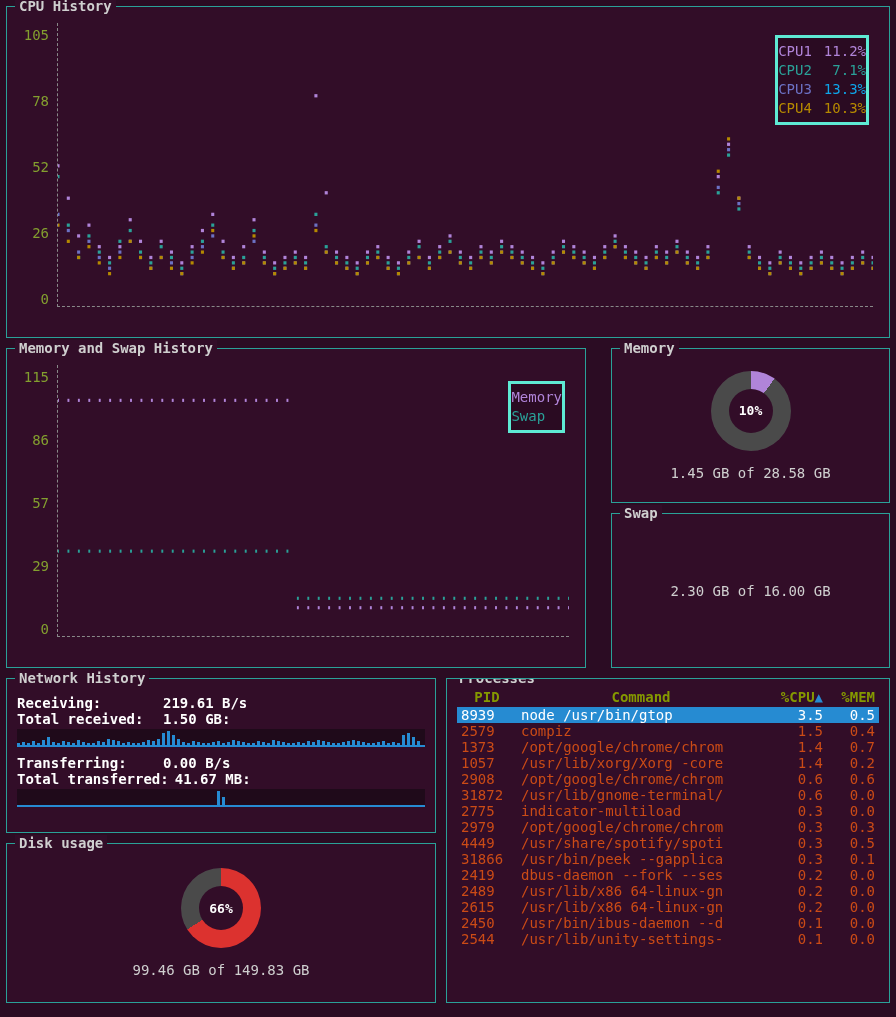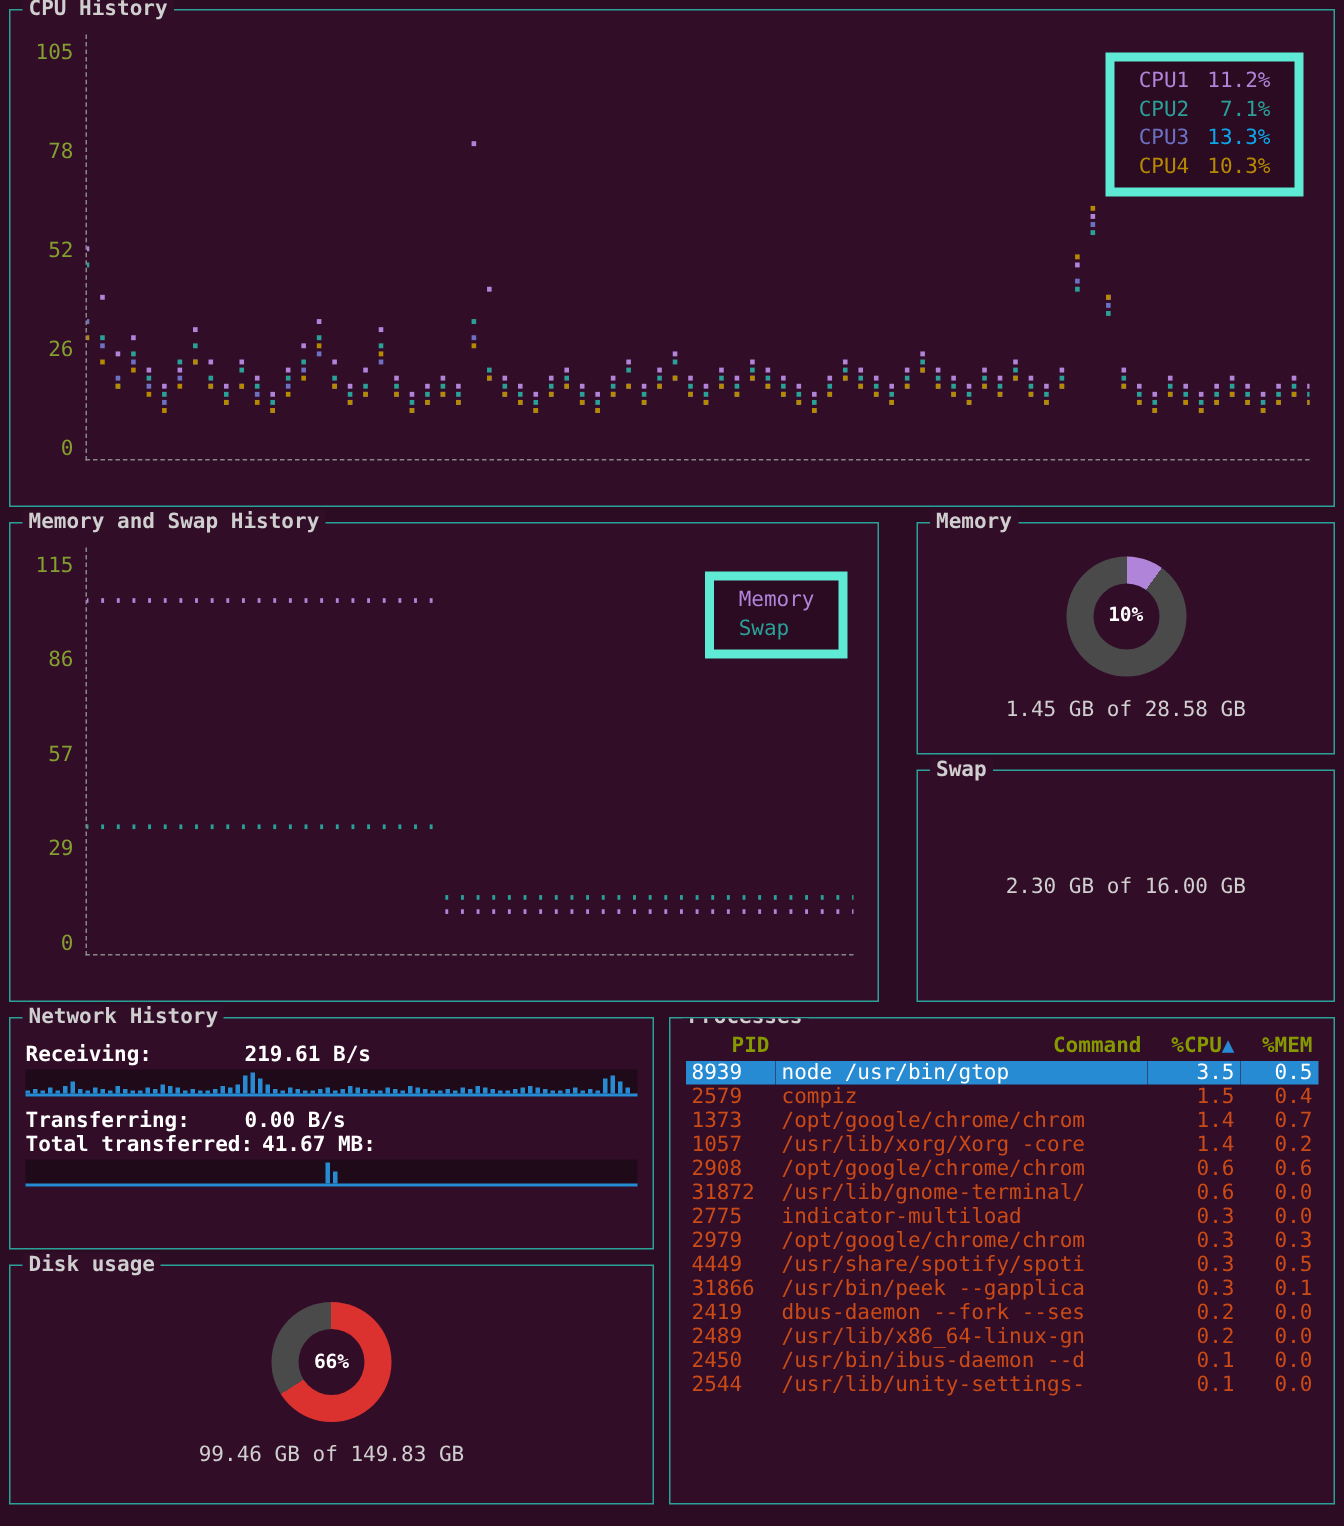--- a/index.html
+++ b/index.html
@@ -45,36 +45,36 @@
   
   .grid{display:grid;gap:10px;grid-template-rows:auto auto auto}
   .row2{display:grid;grid-template-columns:580px 1fr;gap:25px}
   .row3{display:grid;grid-template-columns:430px 1fr;gap:10px}
   .col-mem{display:grid;grid-template-rows:1fr 1fr;gap:10px}
   
   .ylabels{position:absolute;left:10px;top:20px;bottom:30px;display:flex;flex-direction:column;justify-content:space-between;color:var(--axis);font-size:14px;text-align:right;width:32px}
   .ylabels span{display:block}
   .chart-area{position:absolute;left:50px;right:16px;top:16px;bottom:30px;border-bottom:1px dashed var(--dim);border-left:1px dashed var(--dim)}
   svg.dots{position:absolute;inset:0;width:100%;height:100%}
-  .legend{position:absolute;border:6px solid #5eead4;background:rgba(0,0,0,.15);padding:4px 16px;font-size:14px;line-height:1.35}
+  .legend{position:absolute;border:3px solid #5eead4;background:rgba(0,0,0,.15);padding:4px 0;font-size:14px;line-height:1.35}
   .legend .row{display:flex;gap:12px;justify-content:space-between}
   
   .donut-wrap{display:flex;flex-direction:column;align-items:center;justify-content:center;gap:14px;height:100%}
   .donut{position:relative;width:80px;height:80px;border-radius:50%;background:#3a1030}
   .donut .ring{position:absolute;inset:0;border-radius:50%}
   .donut .hole{position:absolute;inset:18px;border-radius:50%;background:var(--panel);display:flex;align-items:center;justify-content:center;font-weight:bold;color:#fff;font-size:13px}
   .donut-caption{color:var(--text)}
   
   .netline{display:flex;gap:6px;color:#fff;font-weight:bold}
   .netline .label{min-width:140px}
   .bar-strip{height:18px;background:#1f0a1a;margin:2px 0 8px;position:relative;border-bottom:2px solid var(--sel)}
   .bar-strip span{position:absolute;bottom:0;width:3px;background:var(--sel)}
   
   table.proc{width:100%;border-collapse:collapse;font-size:14px;table-layout:fixed}
-  table.proc th{color:var(--green);text-align:right;font-weight:bold;padding:2px 4px}
+  table.proc th{color:var(--green);text-align:center;font-weight:bold;padding:2px 4px}
   table.proc th.right{text-align:right}
   table.proc td{color:var(--orange);padding:0 4px;white-space:nowrap;overflow:hidden;text-overflow:clip}
   table.proc td.right{text-align:right}
   table.proc tr.sel td{background:var(--sel);color:#fff}
   .sort-ind{color:var(--sel)}
 </style>
 </head>
 <body>
 
 <div class="grid">
@@ -578,20 +578,24 @@
 
   <div class="row3">
     <div style="display:grid;grid-template-rows:auto auto;gap:10px">
       <div class="panel" style="height:155px">
         <div class="title">Network History</div>
         <div style="padding-top:8px">
           <div class="netline">
               <span class="label">Receiving:</span>
               <span>219.61 B/s</span>
             </div>
+          <div class="netline">
+              <span class="label">Total received:</span>
+              <span>1.50 GB:</span>
+            </div>
           <div class="bar-strip" id="rx-strip">
               <span style="left:0px;height:2px"></span>
               <span style="left:5px;height:3px"></span>
               <span style="left:10px;height:2px"></span>
               <span style="left:15px;height:4px"></span>
               <span style="left:20px;height:2px"></span>
               <span style="left:25px;height:5px"></span>
               <span style="left:30px;height:8px"></span>
               <span style="left:35px;height:3px"></span>
               <span style="left:40px;height:2px"></span>
@@ -857,20 +861,26 @@
      <td class="right">0.2</td>
      <td class="right">0.0</td>
    </tr>
             <tr class="">
      <td>2489</td>
      <td>/usr/lib/x86_64-linux-gn</td>
      <td class="right">0.2</td>
      <td class="right">0.0</td>
    </tr>
             <tr class="">
+     <td>2615</td>
+     <td>/usr/lib/x86_64-linux-gn</td>
+     <td class="right">0.2</td>
+     <td class="right">0.0</td>
+   </tr>
+            <tr class="">
      <td>2450</td>
      <td>/usr/bin/ibus-daemon --d</td>
      <td class="right">0.1</td>
      <td class="right">0.0</td>
    </tr>
             <tr class="">
      <td>2544</td>
      <td>/usr/lib/unity-settings-</td>
      <td class="right">0.1</td>
      <td class="right">0.0</td>

